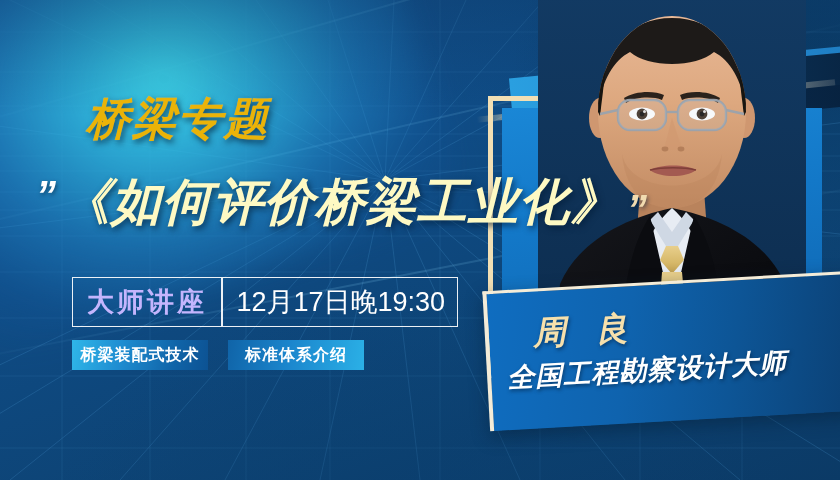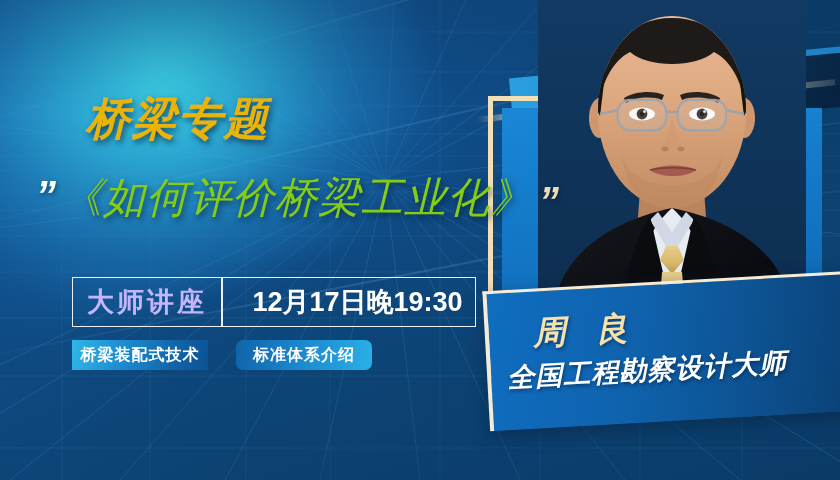--- a/index.html
+++ b/index.html
@@ -75,24 +75,24 @@
     white-space: nowrap;
   }
   .qmark {
     font-size: 40px; font-weight: 700; font-style: italic;
     line-height: 1; letter-spacing: -2px;
   }
   .qmark-open { color: #ffffff; margin-top: 2px; text-shadow: 1px 2px 4px rgba(3,28,56,.6); }
   .qmark-close { color: #f1dbb0; align-self: flex-end; margin-bottom: -2px; margin-left: 2px;
                  text-shadow: 1px 2px 4px rgba(3,28,56,.6); }
   .subtitle {
-    font-size: 42px; line-height: 1;
-    font-weight: 400; font-style: italic;
+    font-size: 50px; line-height: 1;
+    font-weight: 700; font-style: italic;
     letter-spacing: 1px;
-    color: #84cc16;
+    color: #fef9c3;
     margin: 4px 4px 0 6px;
     text-shadow: 2px 3px 6px rgba(3,28,56,.7);
   }
 
   
   .info-bar {
     position: absolute;
     left: 72px; top: 277px;
     height: 48px;
     display: flex; align-items: stretch;
@@ -101,35 +101,34 @@
   .info-left {
     display: flex; align-items: center; justify-content: center;
     padding: 0 14px;
     font-size: 27px; font-weight: 700; letter-spacing: 3px;
     color: #c4b5fd;
   }
   .info-div { width: 1.5px; background: rgba(255,255,255,.92); }
   .info-right {
     display: flex; align-items: center; justify-content: center;
     padding: 0 12px 0 14px;
-    font-size: 27px; font-weight: 700; letter-spacing: 0px;
+    font-size: 27px; font-weight: 400; letter-spacing: 0px;
     color: #ffffff;
-    margin-left: 16px;
-  }
-
-  
-  .tags { position: absolute; left: 72px; top: 340px; display: flex; gap: 28px; }
+  }
+
+  
+  .tags { position: absolute; left: 72px; top: 340px; display: flex; gap: 20px; }
   .tag {
     height: 30px; min-width: 136px;
     display: flex; align-items: center; justify-content: center;
     font-size: 16px; font-weight: 700; letter-spacing: 1px;
     color: #ffffff;
   }
   .tag-a { background: linear-gradient(100deg, #2fb6e8 0%, #1f8ed2 35%, #1064a8 75%, #0c5293 100%); }
-  .tag-b { background: linear-gradient(100deg, #1064a8 0%, #1b86cd 45%, #2bb0e6 100%); border-radius: 7px; }
+  .tag-b { background: linear-gradient(100deg, #1064a8 0%, #1b86cd 45%, #2bb0e6 100%); }
 
   
   .right-wrap { position: absolute; right: 0; top: 0; width: 360px; height: 480px; }
 
   .blue-diag-band {
     position: absolute;
     left: 30px; top: 62px;
     width: 340px; height: 38px;
     background: linear-gradient(90deg, #2a9fe0 0%, #2590d6 45%, #1f7ec4 100%);
     transform: rotate(-5.5deg);

